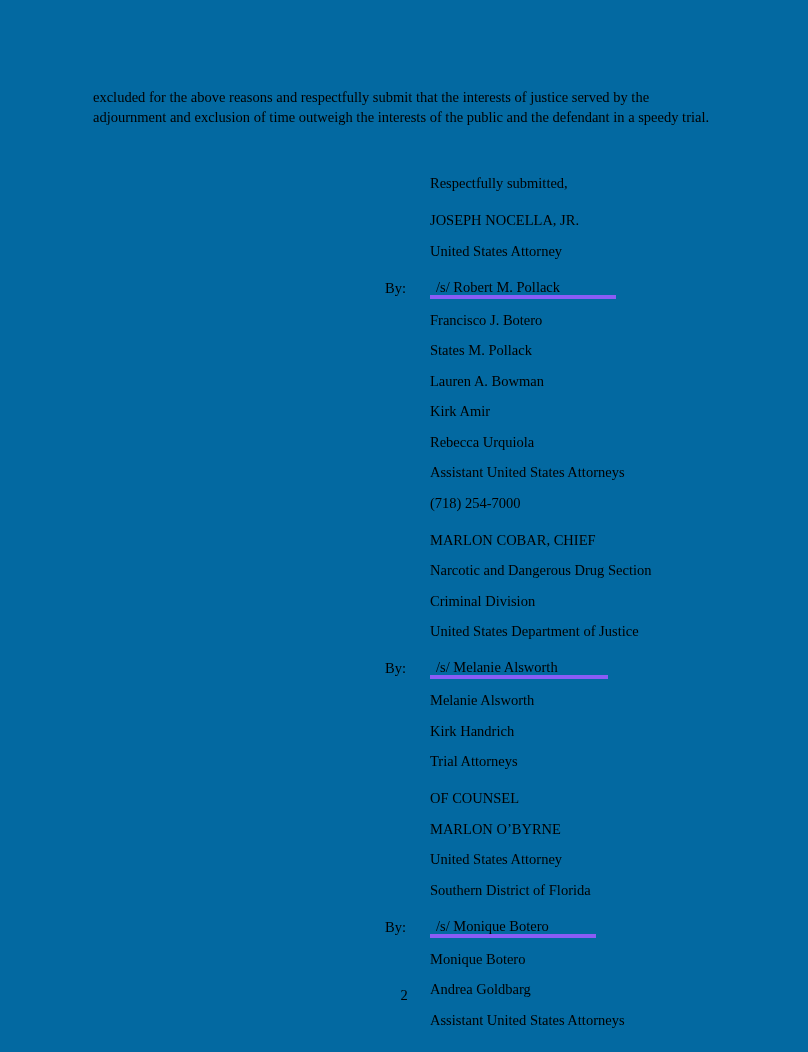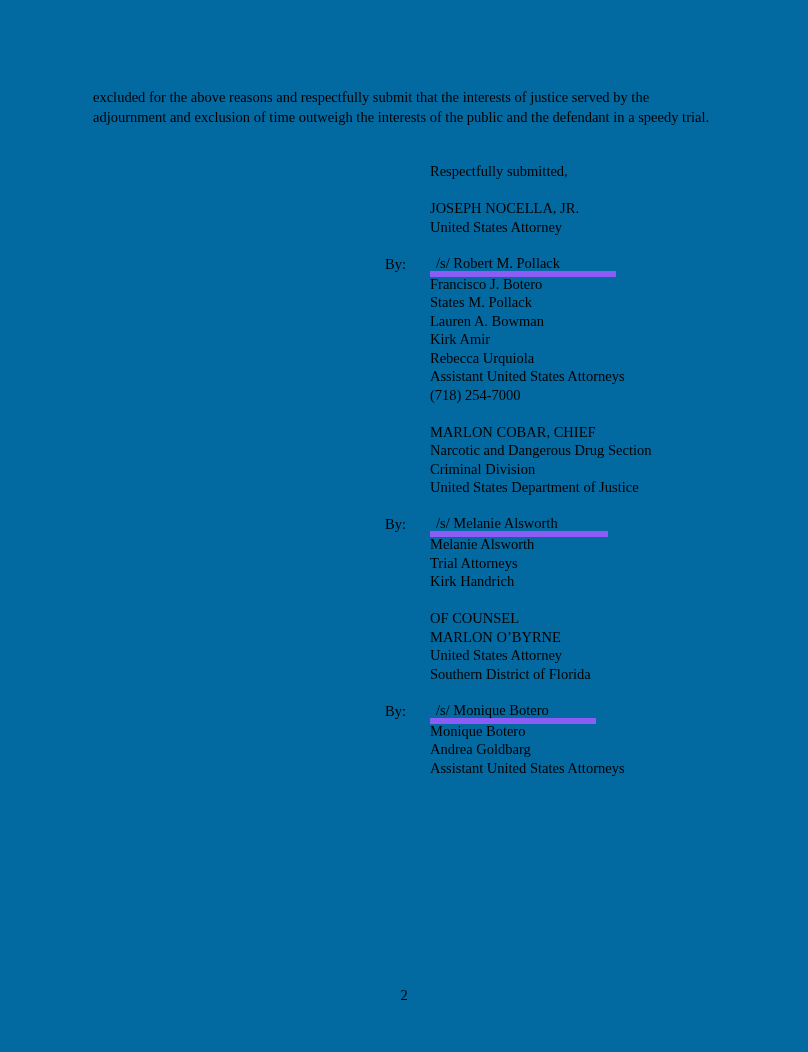--- a/index.html
+++ b/index.html
@@ -23,26 +23,26 @@
     text-align: left;
   }
   .sig-area {
     position: absolute;
     left: 430px;
     top: 162px;
     line-height: 18.5px;
     white-space: nowrap;
   }
   .block { margin-top: 18.5px; }
-  .line { height: 18.5px; }
+  .line { height: 18.5px; margin-top: 12px; }
   .by-row { position: relative; height: 20px; }
   .by-label { position: absolute; left: -45px; top: 0; }
   .sig-line {
     display: inline-block;
-    border-bottom: 6px solid #8b5cf6;
+    border-bottom: 4px solid #8b5cf6;
     padding-left: 6px;
     height: 16px;
     line-height: 16px;
     white-space: nowrap;
     vertical-align: top;
   }
   .w-pollack { width: 180px; }
   .w-alsworth { width: 172px; }
   .w-botero { width: 160px; }
   .page-number {
@@ -90,22 +90,22 @@
       <div class="line">Criminal Division</div>
       <div class="line">United States Department of Justice</div>
     </div>
 
     <div class="block">
       <div class="by-row">
         <span class="by-label">By:</span>
         <span class="sig-line w-alsworth">/s/ Melanie Alsworth</span>
       </div>
       <div class="line">Melanie Alsworth</div>
+      <div class="line">Kirk Handrich</div>
       <div class="line">Trial Attorneys</div>
-      <div class="line">Kirk Handrich</div>
     </div>
 
     <div class="block">
       <div class="line">OF COUNSEL</div>
       <div class="line">MARLON O’BYRNE</div>
       <div class="line">United States Attorney</div>
       <div class="line">Southern District of Florida</div>
     </div>
 
     <div class="block">

